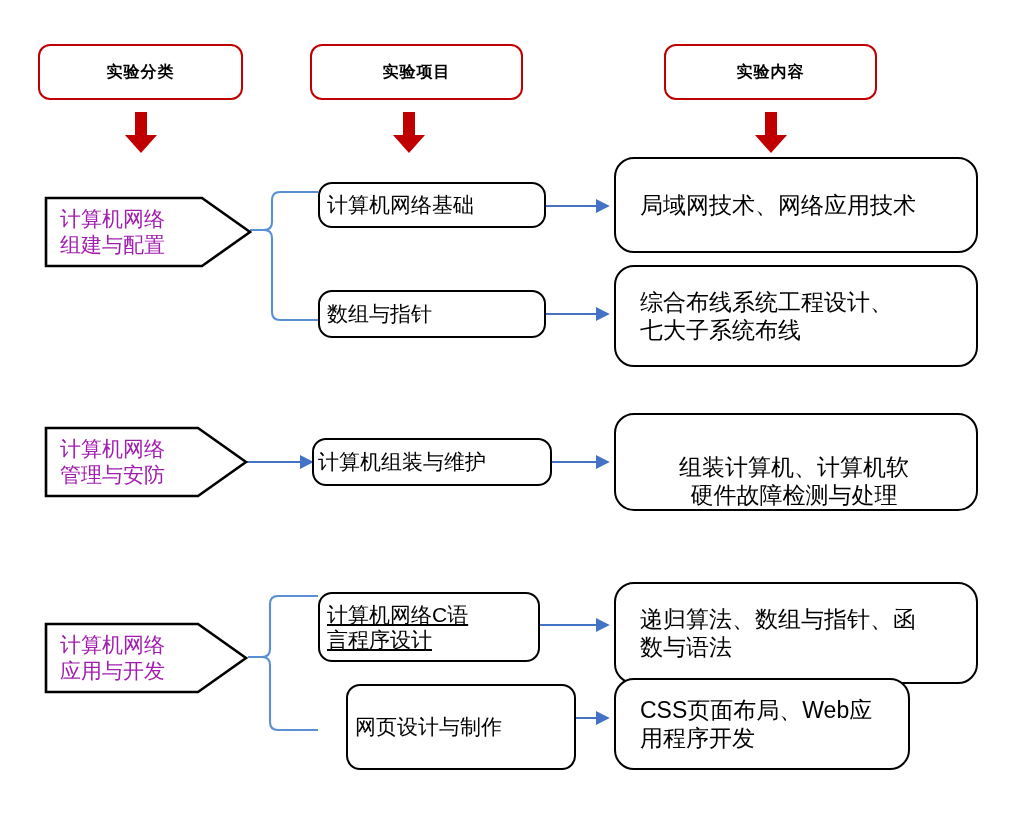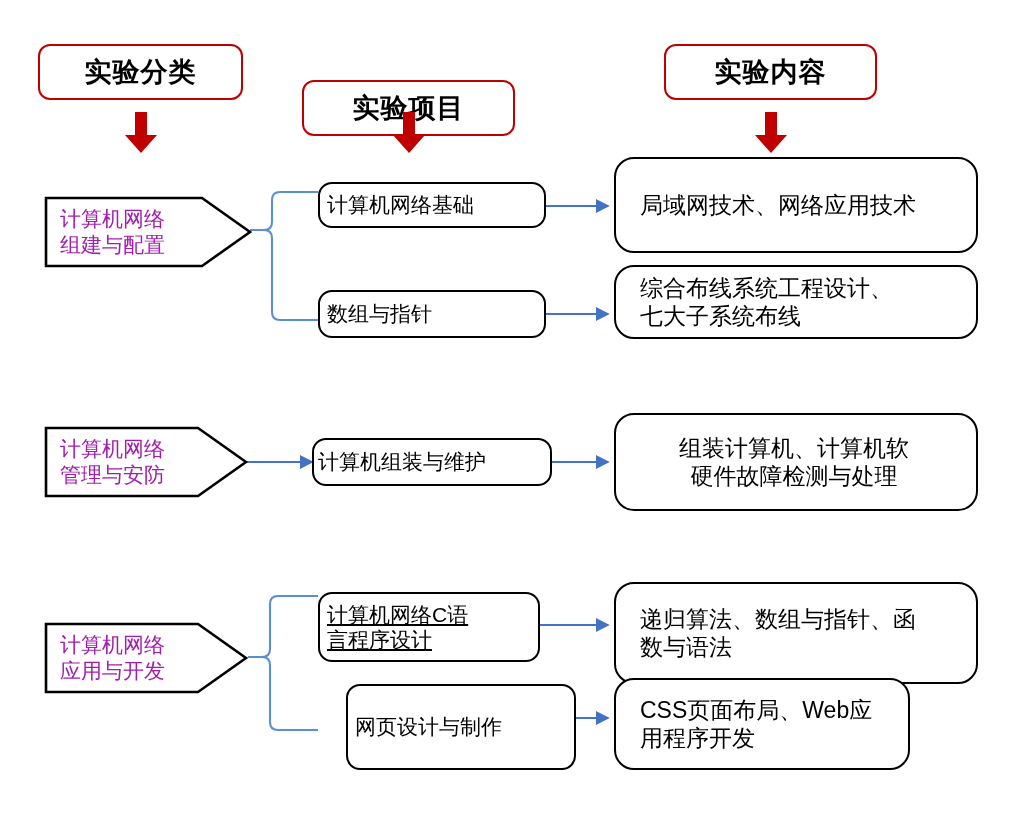--- a/index.html
+++ b/index.html
@@ -24,21 +24,21 @@
   .header-pill {
     position: absolute;
     box-sizing: border-box;
     border: 2px solid #C00000;
     border-radius: 12px;
     background: #ffffff;
     display: flex;
     align-items: center;
     justify-content: center;
     font-weight: bold;
-    font-size: 27px;
+    font-size: 16px;
     color: #000000;
     letter-spacing: 1px;
   }
   
   .red-arrow {
     position: absolute;
     width: 34px;
     height: 42px;
   }
   
@@ -83,21 +83,21 @@
     background: #ffffff;
     display: flex;
     align-items: center;
     font-size: 23px;
     line-height: 1.22;
     color: #000000;
     white-space: pre-line;
     padding-left: 24px;
     padding-right: 12px;
   }
-  .cont-box.center-text { justify-content: center; padding-left: 8px; text-align: center; }
+  .cont-box.center-text { justify-content: center; padding-left: 8px; text-align: center; align-items: flex-end; }
 </style>
 </head>
 <body>
 
 <svg id="canvas" viewBox="0 0 1024 829" xmlns="http://www.w3.org/2000/svg">
   <defs>
     <marker id="bluehead" markerWidth="7" markerHeight="7" refX="5.6" refY="3.2" orient="auto" markerUnits="strokeWidth">
       <path d="M0,0 L6.4,3.2 L0,6.4 z" fill="#4472C4"></path>
     </marker>
   </defs>
@@ -118,21 +118,21 @@
     <path d="M248,657 L262,657 Q270,657 270,665 L270,722 Q270,730 278,730 L318,730"></path>
   </g>
 
   <line x1="540" y1="625" x2="608" y2="625" stroke="#4472C4" stroke-width="2.2" marker-end="url(#bluehead)"></line>
   <line x1="548" y1="718" x2="608" y2="718" stroke="#4472C4" stroke-width="2.2" marker-end="url(#bluehead)"></line>
 </svg>
 
 <div class="header-pill" style="left:38px; top:44px; width:205px; height:56px;">
   <span>实验分类</span>
 </div>
-<div class="header-pill" style="left:302px; top:44px; width:213px; height:56px;margin-top:36px;">
+<div class="header-pill" style="left:310px; top:44px; width:213px; height:56px;">
   <span>实验项目</span>
 </div>
 <div class="header-pill" style="left:664px; top:44px; width:213px; height:56px;">
   <span>实验内容</span>
 </div>
 
 <div class="red-arrow" style="left:124px; top:112px;">
   <svg viewBox="0 0 34 42" width="34" height="42">
     <path d="M11,0 L23,0 L23,23 L33,23 L17,41 L1,23 L11,23 Z" fill="#C00000"></path>
   </svg>
@@ -159,21 +159,21 @@
 <div class="proj-box" style="left:318px; top:182px; width:228px; height:46px;">
   <span>计算机网络基础</span>
 </div>
 <div class="cont-box" style="left:614px; top:157px; width:364px; height:96px;">
   <span>局域网技术、网络应用技术</span>
 </div>
 
 <div class="proj-box" style="left:318px; top:290px; width:228px; height:48px;">
   <span>数组与指针</span>
 </div>
-<div class="cont-box" style="left:614px; top:265px; width:364px; height:74px;">
+<div class="cont-box" style="left:614px; top:265px; width:364px; height:102px;">
   <span>综合布线系统工程设计、
 七大子系统布线</span>
 </div>
 
 <div class="cat-shape" style="left:44px; top:426px;">
   <svg viewBox="0 0 206 72" width="206" height="72">
     <path d="M2,2 L154,2 L202,36 L154,70 L2,70 Z" fill="#ffffff" stroke="#000000" stroke-width="2.6" stroke-linejoin="miter"></path>
   </svg>
 </div>
 <div class="cat-label" style="left:60px; top:426px; width:150px; height:72px;">计算机网络

